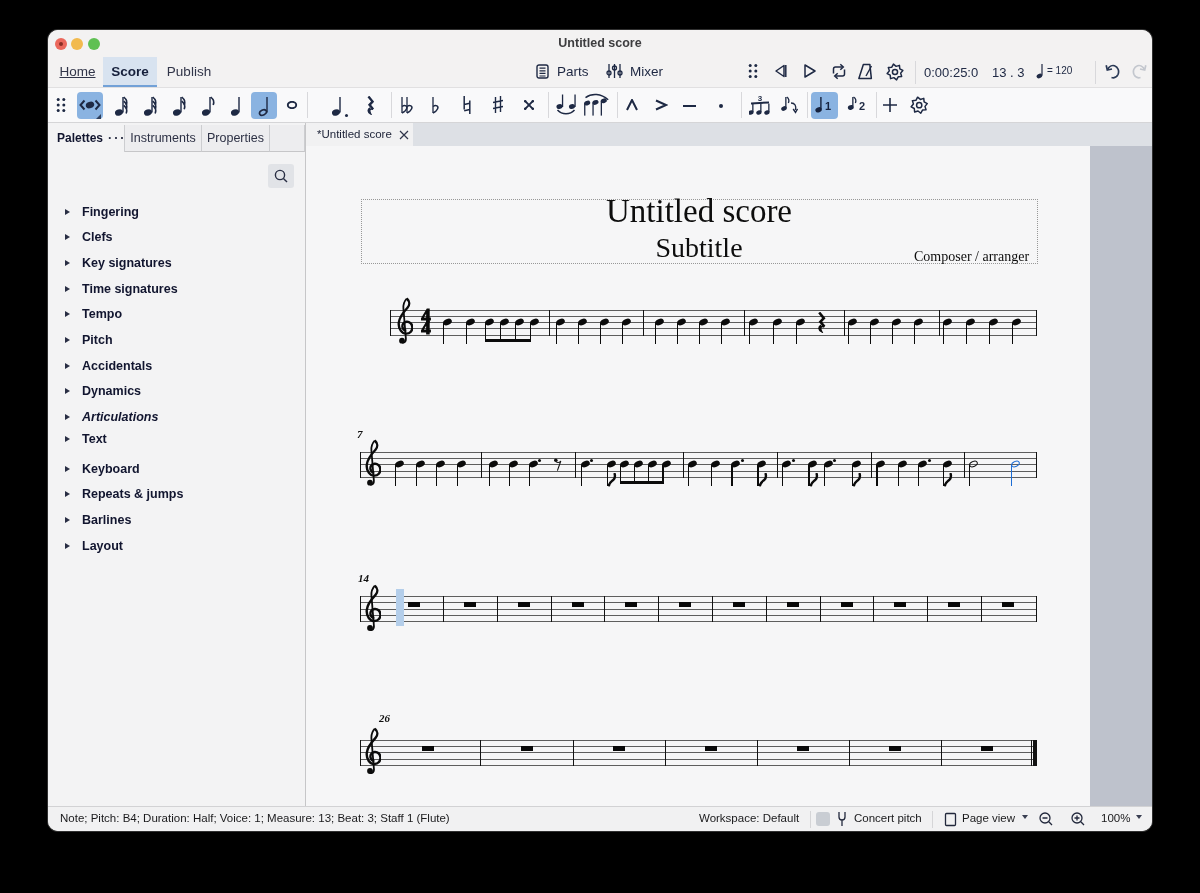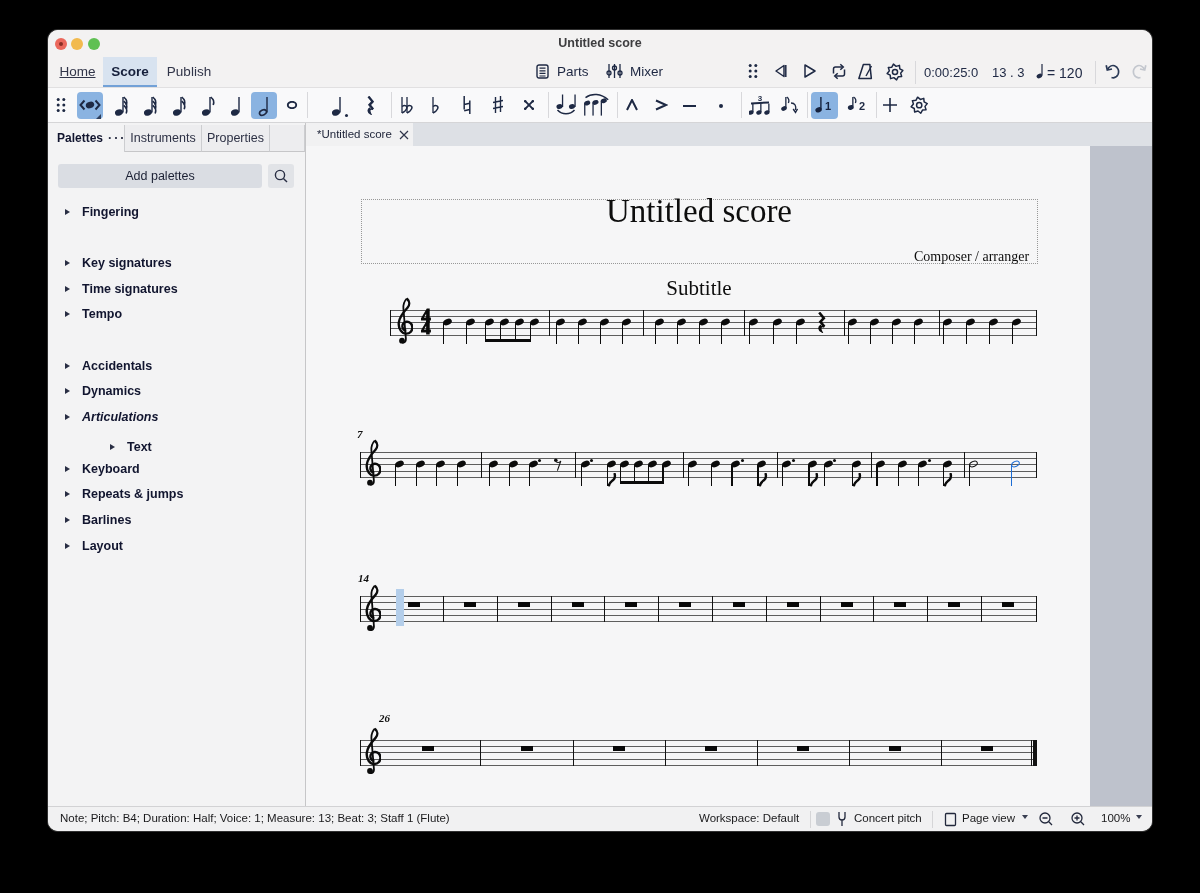--- a/index.html
+++ b/index.html
@@ -264,69 +264,76 @@
       <polygon points="16.85,7.44 14.65,10.12 15.65,13.44 12.20,13.79 10.56,16.85 7.88,14.65 4.56,15.65 4.21,12.20 1.15,10.56 3.35,7.88 2.35,4.56 5.80,4.21 7.44,1.15 10.12,3.35 13.44,2.35 13.79,5.80" fill="none" stroke="#1f2a45" stroke-width="1.5" stroke-linejoin="round"></polygon>
       <circle cx="9" cy="9" r="2.56" fill="none" stroke="#1f2a45" stroke-width="1.5"></circle>
     </svg>
 <div class="tsep" style="left:866.5px;top:31px;height:23px;"></div>
 <div class="abs" style="left:876px;top:34.5px;font-size:13px;color:#222c47;">0:00:25:0</div>
 <div class="abs" style="left:944px;top:34.5px;font-size:13px;color:#222c47;">13 . 3</div>
 <svg class="icon" width="8" height="15" viewBox="0 0 8 15" style="left:988px;top:34px;">
       <rect x="5.4" y="0" width="1.2" height="11.5" fill="#222c47"></rect>
       <ellipse cx="3.4" cy="12" rx="2.9" ry="2.2" fill="#222c47" transform="rotate(-20 3.4 12)"></ellipse>
     </svg>
-<div class="abs" style="left:999px;top:34.5px;font-size:14px;color:#222c47;">= 120</div>
+<div class="abs" style="left:999px;top:34.5px;font-size:10px;color:#222c47;">= 120</div>
 <div class="tsep" style="left:1046.5px;top:31px;height:23px;"></div>
 <svg class="icon" width="17" height="16" viewBox="0 0 17 16" style="left:1056px;top:33px;">
       <path d="M3.5 6.5 C5 3.5 8 2 10.5 2.8 C14 4 15.5 8 14 11.5 C12.8 14 10 15.2 7.5 14.5" fill="none" stroke="#2b3a57" stroke-width="1.7"></path>
       <path d="M2.2 2.2 L3.3 7 L8 6" fill="none" stroke="#2b3a57" stroke-width="1.7"></path>
     </svg>
 <svg class="icon" width="17" height="16" viewBox="0 0 17 16" style="left:1083px;top:33px;">
       <path d="M13.5 6.5 C12 3.5 9 2 6.5 2.8 C3 4 1.5 8 3 11.5 C4.2 14 7 15.2 9.5 14.5" fill="none" stroke="#c6cad1" stroke-width="1.7"></path>
       <path d="M14.8 2.2 L13.7 7 L9 6" fill="none" stroke="#c6cad1" stroke-width="1.7"></path>
     </svg>
 <div id="panel">
 <div class="ptab on" style="left:0;width:77px;"><span style="margin-left:9px;font-size:12px;">Palettes</span><span style="letter-spacing:2px;font-weight:bold;color:#2a2f45;margin-left:5px;">···</span></div>
 <div class="ptab" style="left:77px;width:77px;">Instruments</div>
 <div class="ptab" style="left:154px;width:68px;">Properties</div>
 <div class="ptab" style="left:222px;width:35px;"></div>
-<div id="addbtn">Add palettes</div>
 <div id="searchbtn"><svg width="26" height="24" viewBox="0 0 26 24">
           <circle cx="12" cy="11" r="4.6" fill="none" stroke="#2a2f45" stroke-width="1.4"></circle>
           <line x1="15.4" y1="14.4" x2="19" y2="18" stroke="#2a2f45" stroke-width="1.4"></line>
         </svg></div>
 <div class="prow" style="top:76.5px;">
         <div class="parr"></div>
         <div class="ptxt">Fingering</div>
       </div>
+<div class="prow" style="top:102.2px;">
+        <div class="parr"></div>
+        <div class="ptxt">Clefs</div>
+      </div>
 <div class="prow" style="top:127.9px;">
         <div class="parr"></div>
         <div class="ptxt">Key signatures</div>
       </div>
 <div class="prow" style="top:153.6px;">
         <div class="parr"></div>
         <div class="ptxt">Time signatures</div>
       </div>
 <div class="prow" style="top:179.3px;">
         <div class="parr"></div>
         <div class="ptxt">Tempo</div>
       </div>
+<div class="prow" style="top:205.0px;">
+        <div class="parr"></div>
+        <div class="ptxt">Pitch</div>
+      </div>
 <div class="prow" style="top:230.7px;">
         <div class="parr"></div>
         <div class="ptxt">Accidentals</div>
       </div>
 <div class="prow" style="top:256.4px;">
         <div class="parr"></div>
         <div class="ptxt">Dynamics</div>
       </div>
 <div class="prow" style="top:282.1px;font-style:italic;">
         <div class="parr"></div>
         <div class="ptxt">Articulations</div>
       </div>
-<div class="prow" style="top:312px;margin-left:45px;">
+<div class="prow" style="top:304px;">
         <div class="parr"></div>
         <div class="ptxt">Text</div>
       </div>
 <div class="prow" style="top:333.5px;">
         <div class="parr"></div>
         <div class="ptxt">Keyboard</div>
       </div>
 <div class="prow" style="top:359.2px;">
         <div class="parr"></div>
         <div class="ptxt">Repeats &amp; jumps</div>
@@ -342,21 +349,21 @@
 </div>
 <div id="docstrip">
 <div id="doctab"><span style="margin-left:11px;">*Untitled score</span><svg width="10" height="10" viewBox="0 0 10 10" style="position:absolute;left:93px;top:7px;">
           <path d="M1 1 L9 9 M9 1 L1 9" stroke="#30364c" stroke-width="1.2"></path>
         </svg></div>
 </div>
 <div id="canvas">
 <div id="graystrip"></div>
 <div class="abs" style="left:54.5px;top:52.7px;width:677px;height:65px;border:1px dotted #9a9a9a;box-sizing:border-box;"></div>
 <div class="abs" style="left:54.5px;top:46.6px;width:677px;text-align:center;font-family:'Liberation Serif',serif;font-size:33px;color:#0e0e0e;">Untitled score</div>
-<div class="abs" style="left:54.5px;top:86.3px;width:677px;text-align:center;font-family:'Liberation Serif',serif;font-size:21px;color:#0e0e0e;margin-top:44px;">Subtitle</div>
+<div class="abs" style="left:54.5px;top:86.3px;width:677px;text-align:center;font-family:'Liberation Serif',serif;font-size:28px;color:#0e0e0e;">Subtitle</div>
 <div class="abs" style="left:608px;top:103px;font-family:'Liberation Serif',serif;font-size:14px;color:#0e0e0e;">Composer / arranger</div>
 <svg width="0" height="0" style="position:absolute;">
         <defs>
           <g id="gclef">
             <path d="M19.5 3 C14 9 12.2 15.5 12.8 23 L17.8 84 C18.2 89 15 92.5 10.2 91.3" fill="none" stroke="#0c0c0c" stroke-width="3.6"></path>
             <path d="M19.5 3 C25.5 8.5 26 16 21 21.5 C12 31 4.5 40 3.5 52 C2.5 64.5 10 73.5 18.5 73.5 C26.5 73.5 31 67.5 30.7 60.5 C30.4 53.5 25 49 19 49.7 C13 50.4 10 55.5 11 60.8 C11.8 64.8 15 67.3 18.6 67.7" fill="none" stroke="#0c0c0c" stroke-width="4.8"></path>
             <circle cx="10" cy="87.5" r="5.8" fill="#0c0c0c"></circle>
           </g>
         </defs>
       </svg>

